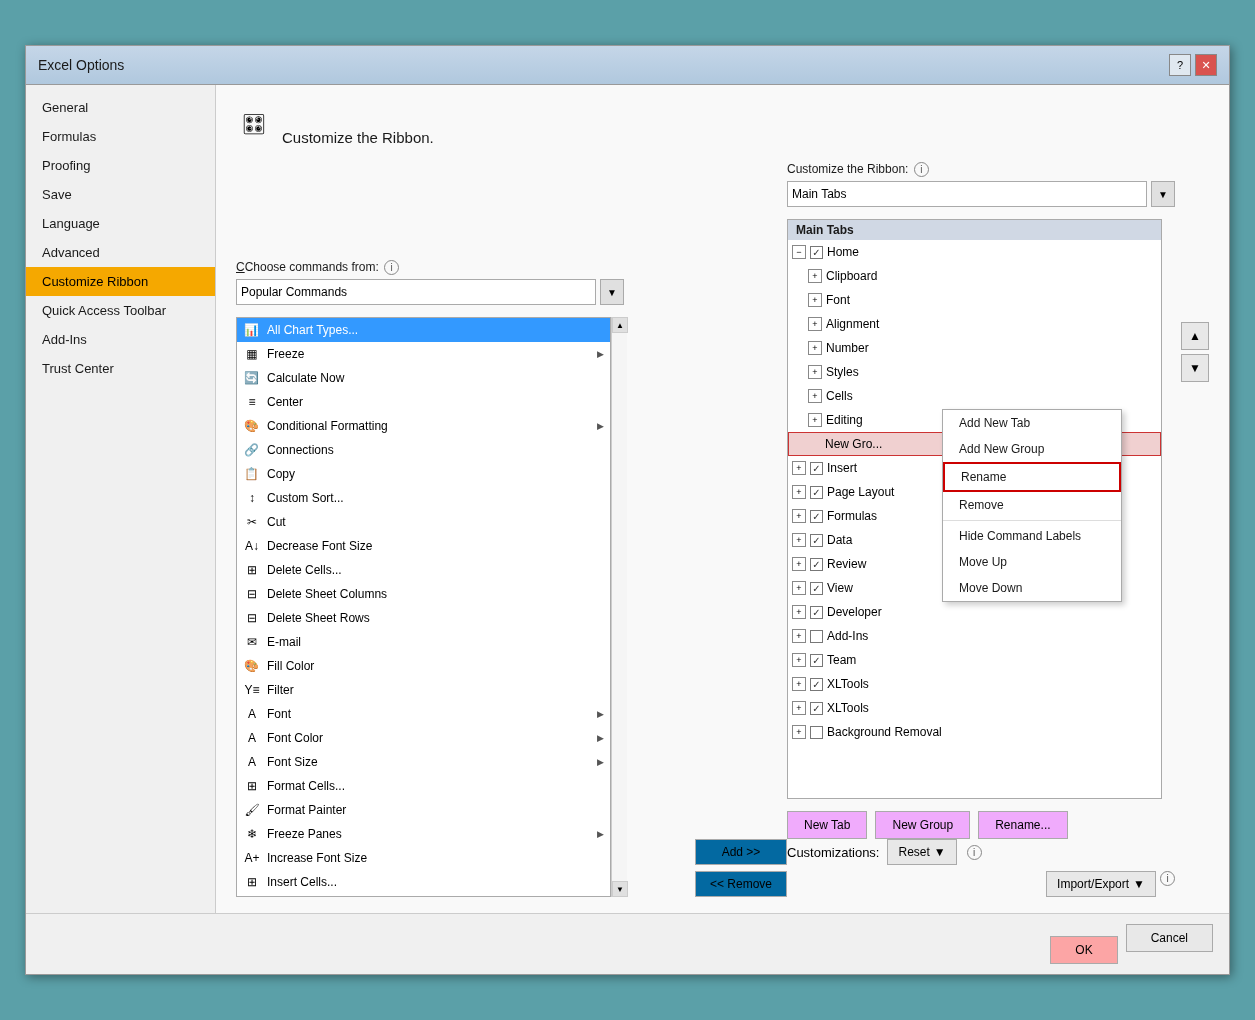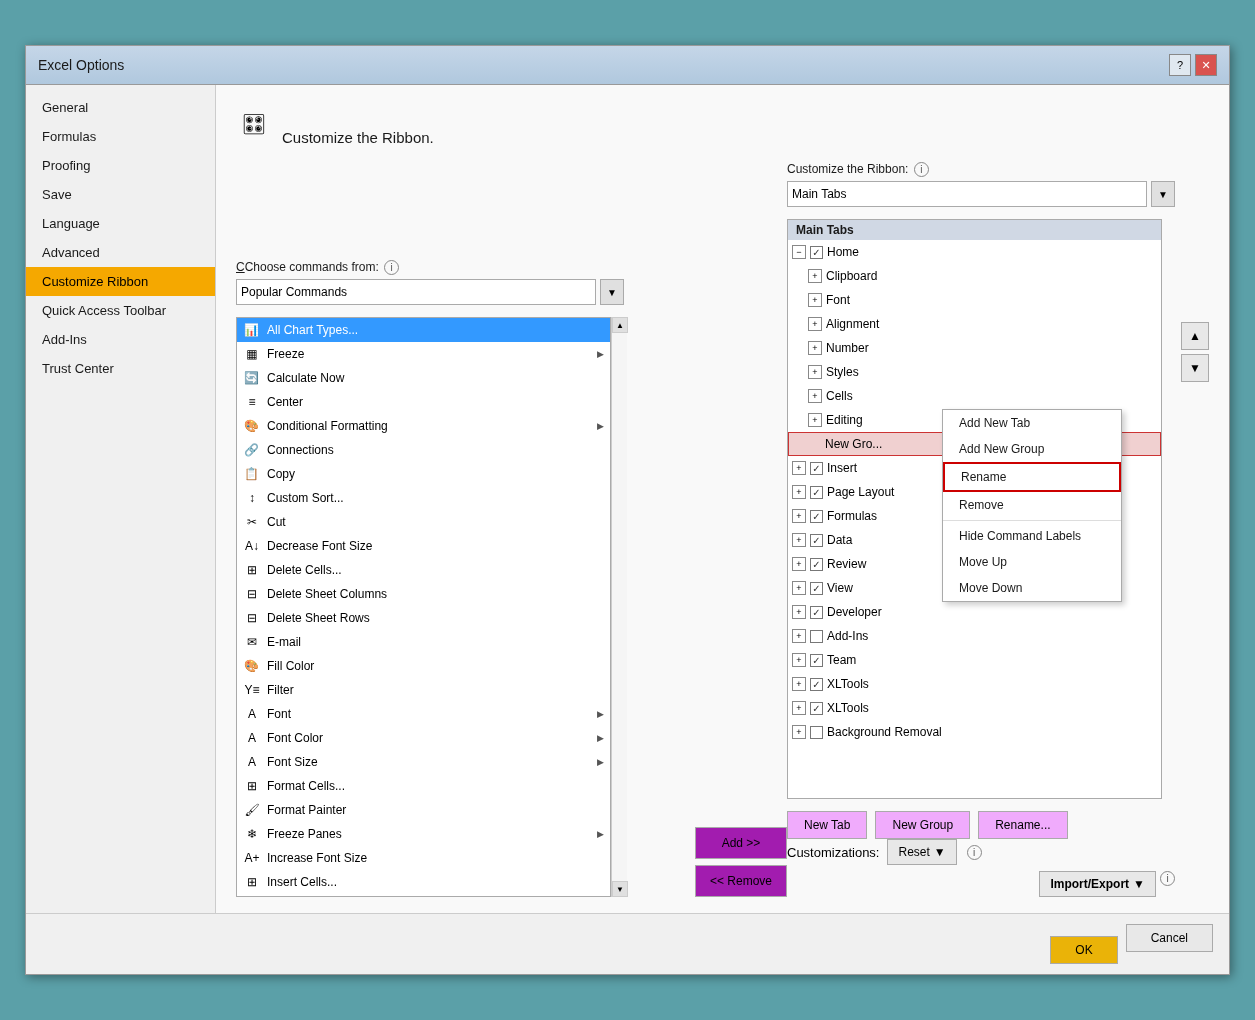--- a/index.html
+++ b/index.html
@@ -245,22 +245,22 @@
       border: 2px solid #cc0000;
       background: white;
     }
     .context-menu-separator {
       height: 1px;
       background: #ddd;
       margin: 2px 0;
     }
     
     .mid-btn {
-      height: 32px;
-      background: #a21caf;
+      height: 26px;
+      background: #0369a1;
       border: 1px solid #aaa;
       padding: 0 14px;
       cursor: pointer;
       font-size: 12px;
     }
     
     .right-side-btns {
       display: flex;
       flex-direction: column;
       gap: 4px;
@@ -313,40 +313,39 @@
     .import-export-btn {
       height: 26px;
       background: #e8e8e8;
       border: 1px solid #aaa;
       padding: 0 10px;
       cursor: pointer;
       font-size: 12px;
       display: flex;
       align-items: center;
       gap: 4px;
-      font-weight: bold;
     }
     
     .dialog-footer {
       background: #f0f0f0;
       border-top: 1px solid #ccc;
       padding: 10px 16px;
       display: flex;
       justify-content: flex-end;
       gap: 8px;
     }
     .footer-btn {
       height: 28px;
       background: #e8e8e8;
       border: 1px solid #aaa;
       padding: 0 24px;
       cursor: pointer;
       font-size: 12px;
     }
-    .footer-btn.ok { background: #eab308; margin-top: 12px; }
+    .footer-btn.ok { background: #fca5a5; margin-top: 12px; }
     .scrollbar-placeholder {
       width: 16px;
       background: #f0f0f0;
       border-left: 1px solid #ccc;
       display: flex;
       flex-direction: column;
     }
     .scroll-arrow {
       width: 16px;
       height: 16px;

